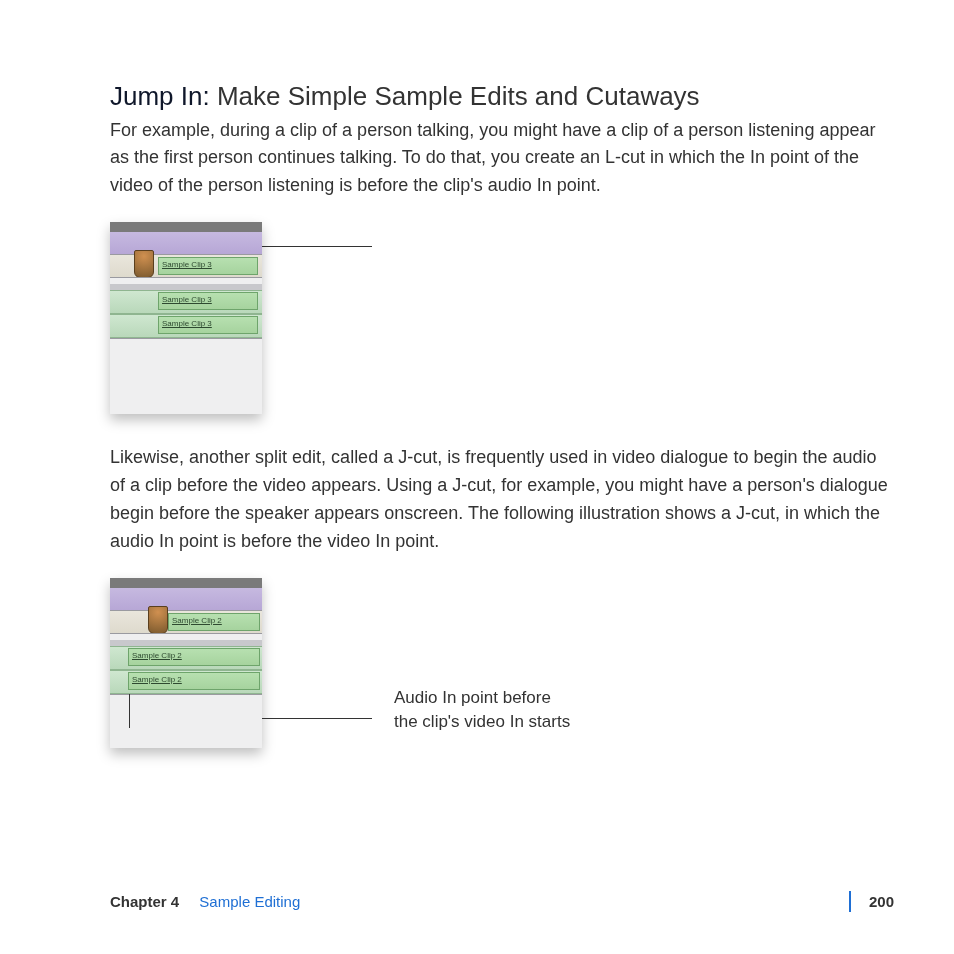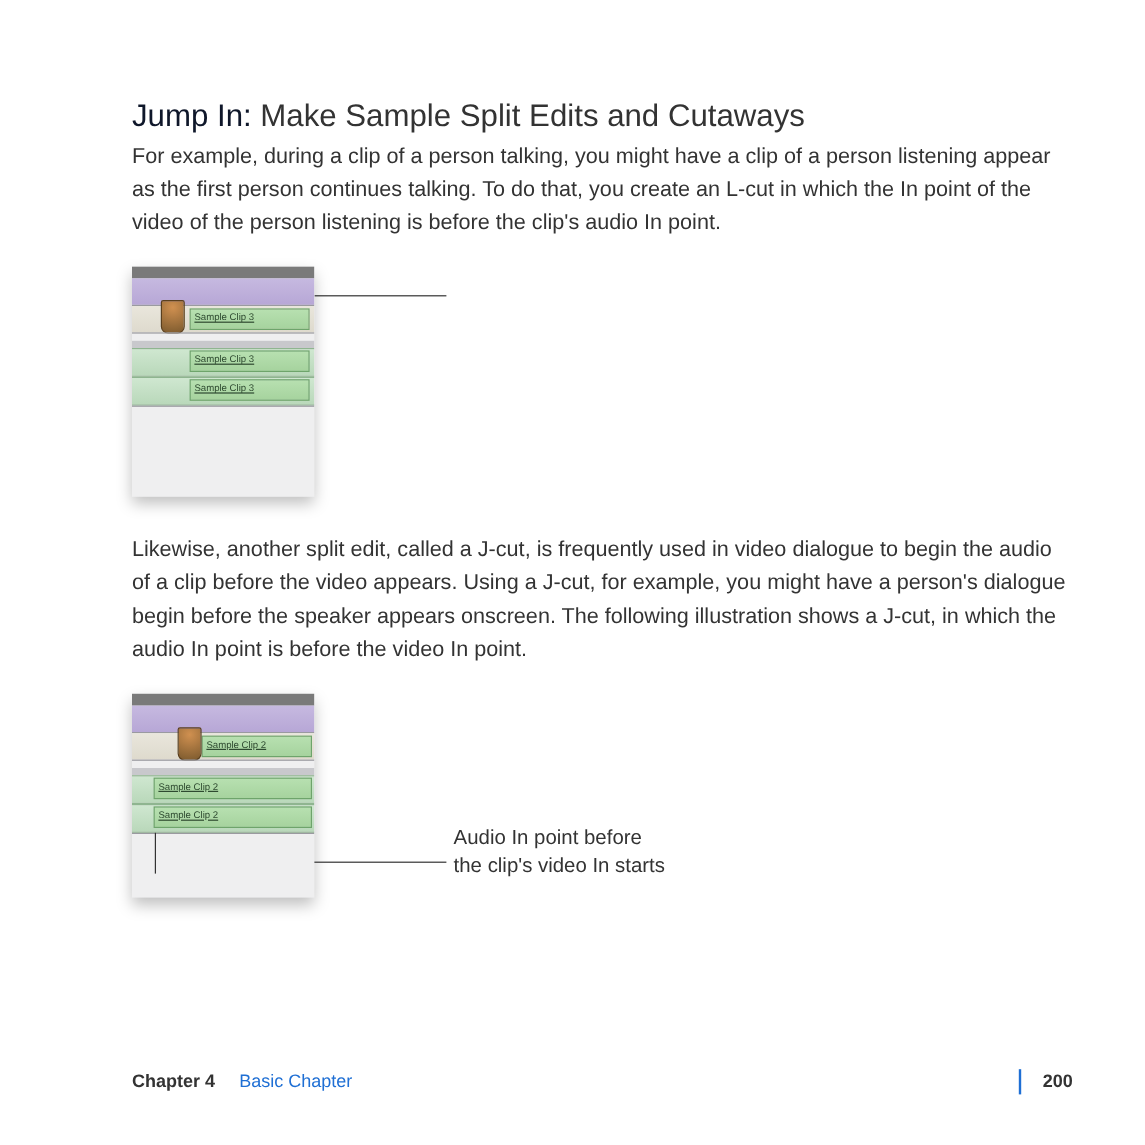--- a/index.html
+++ b/index.html
@@ -121,21 +121,21 @@
     padding-top:2px; padding-bottom:2px;
   }
 </style>
 </head>
 <body>
 
 <div class="page">
 
   <h1 class="heading">
     <span class="jump-in">Jump In:</span>
-    <span>Make Sample Split Edits and Cutaways</span>
+    <span>Make Simple Sample Edits and Cutaways</span>
   </h1>
 
 
   <p class="body">For example, during a clip of a person talking, you might have a clip of a person listening appear as the first person continues talking. To do that, you create an L-cut in which the In point of the video of the person listening is before the clip's audio In point.</p>
 
   <div class="figure">
     <div class="timeline-thumb">
       <div class="tt-dark" style="top:0;height:10px;"></div>
       <div class="tt-purple" style="top:10px;height:22px;"></div>
       <div class="tt-hr" style="top:32px;"></div>
@@ -180,30 +180,30 @@
 
       <div class="tt-green-track" style="top:92px;height:22px;"></div>
       <div class="tt-clip" style="left:18px;top:94px;width:132px;height:18px;">Sample Clip 2</div>
       <div class="tt-hr" style="top:116px;"></div>
 
       <div class="tt-line" style="left:19px;top:116px;height:34px;"></div>
     </div>
 
     <div style="position:absolute; left:152px; top:108px; display:flex; align-items:flex-start;">
       <span class="leader" style="width:110px;border-top:1px solid #333;margin-top:32px;"></span>
-      <div class="callout" style="margin-left:6px;">
+      <div class="callout" style="margin-left:22px;">
         <span>Audio In point before</span><br>
         <span>the clip's video In starts</span>
       </div>
     </div>
 
     <div style="position:absolute;left:19px;top:140px;width:133px;height:0;"></div>
   </div>
 
   <div class="footer">
     <div class="left">
       <span class="chap">Chapter 4</span>
-      <span class="title">Basic Chapter</span>
+      <span class="title">Sample Editing</span>
     </div>
     <div class="right">200</div>
   </div>
 
 </div>
 
 </body></html>

